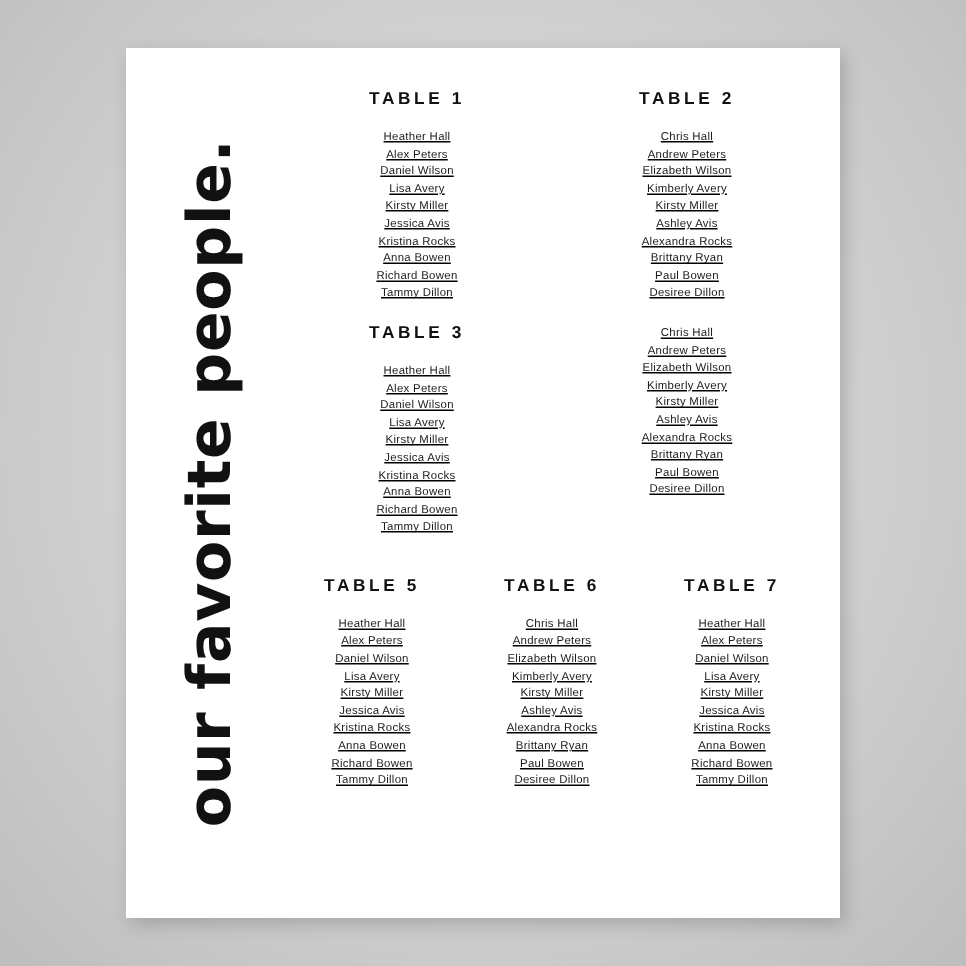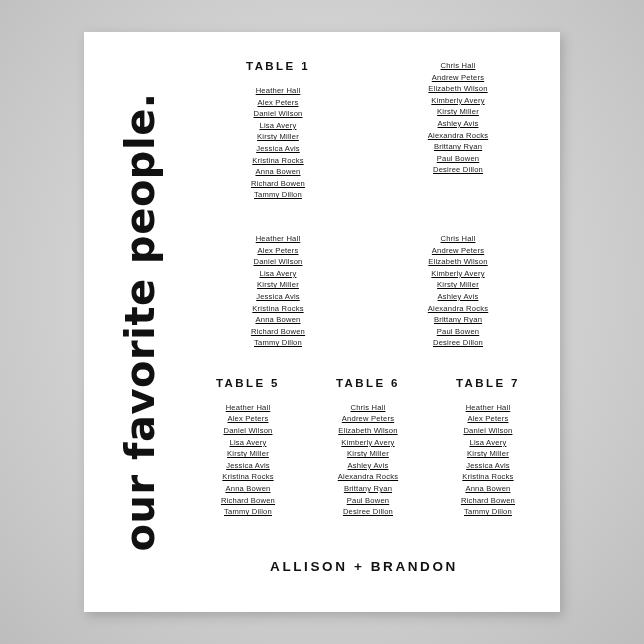--- a/index.html
+++ b/index.html
@@ -105,21 +105,21 @@
     text-decoration: underline;
   }
   .guest-list li {
     font-family: "Liberation Sans", sans-serif;
     font-size: 7.6px;
     line-height: 11.6px;
     color: #1a1a1a;
     letter-spacing: 0.2px;
     white-space: nowrap;
   }
-  .row-gap-1 { margin-bottom: 32px; }
+  .row-gap-1 { margin-bottom: 15px; }
   .row-gap-2 { margin-bottom: 28px; }
 
   #couple-names {
     position: absolute;
     left: 104px;
     right: 20px;
     bottom: 38px;
     text-align: center;
     font-family: "Liberation Sans", sans-serif;
     font-size: 13.5px;
@@ -155,37 +155,39 @@
               <li>Lisa Avery</li>
               <li>Kirsty Miller</li>
               <li>Jessica Avis</li>
               <li>Kristina Rocks</li>
               <li>Anna Bowen</li>
               <li>Richard Bowen</li>
               <li>Tammy Dillon</li>
             </ul>
           </div>
           <div class="col">
+            <div class="table-title">TABLE 2</div>
             <ul class="guest-list">
               <li>Chris Hall</li>
               <li>Andrew Peters</li>
               <li>Elizabeth Wilson</li>
               <li>Kimberly Avery</li>
               <li>Kirsty Miller</li>
               <li>Ashley Avis</li>
               <li>Alexandra Rocks</li>
               <li>Brittany Ryan</li>
               <li>Paul Bowen</li>
               <li>Desiree Dillon</li>
             </ul>
           </div>
         </div>
 
         <div class="row row-2 row-gap-2">
           <div class="col">
+            <div class="table-title">TABLE 3</div>
             <ul class="guest-list">
               <li>Heather Hall</li>
               <li>Alex Peters</li>
               <li>Daniel Wilson</li>
               <li>Lisa Avery</li>
               <li>Kirsty Miller</li>
               <li>Jessica Avis</li>
               <li>Kristina Rocks</li>
               <li>Anna Bowen</li>
               <li>Richard Bowen</li>
@@ -251,16 +253,15 @@
               <li>Kristina Rocks</li>
               <li>Anna Bowen</li>
               <li>Richard Bowen</li>
               <li>Tammy Dillon</li>
             </ul>
           </div>
         </div>
 
       </div>
 
-      <div id="couple-names">ALLISON + BRANDON</div>
     </div>
   </div>
 </div>
 
 </body></html>

